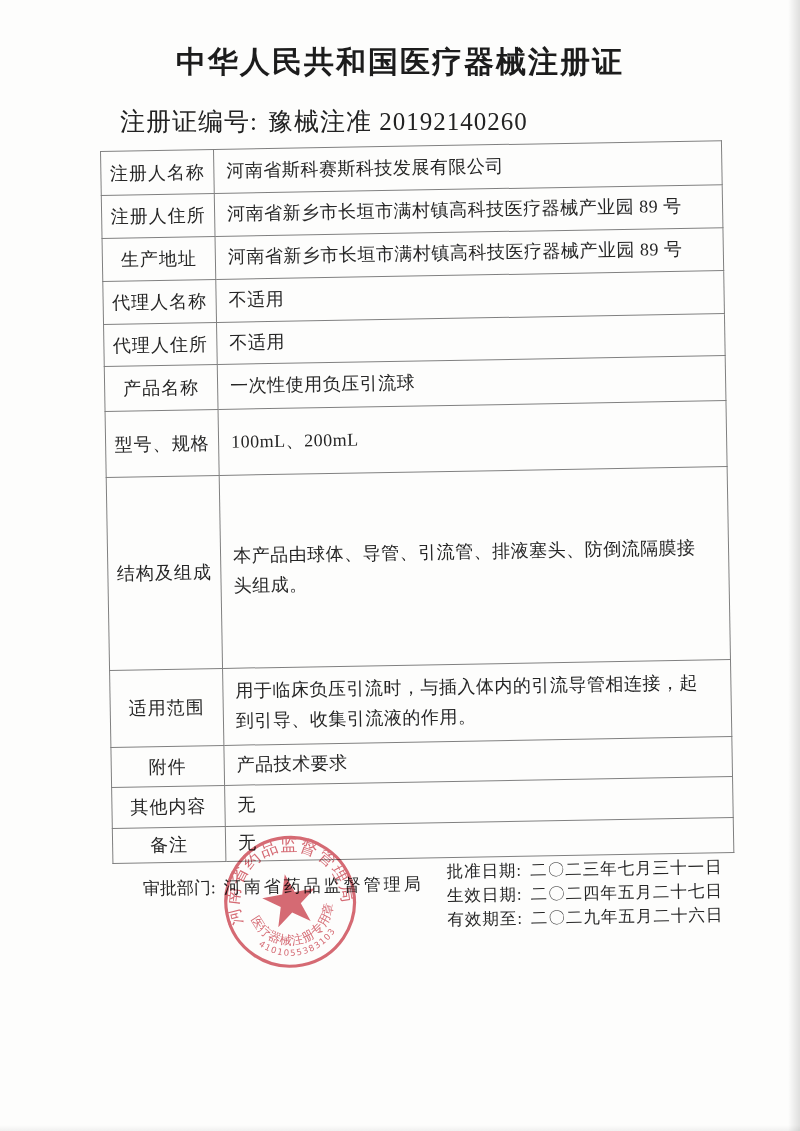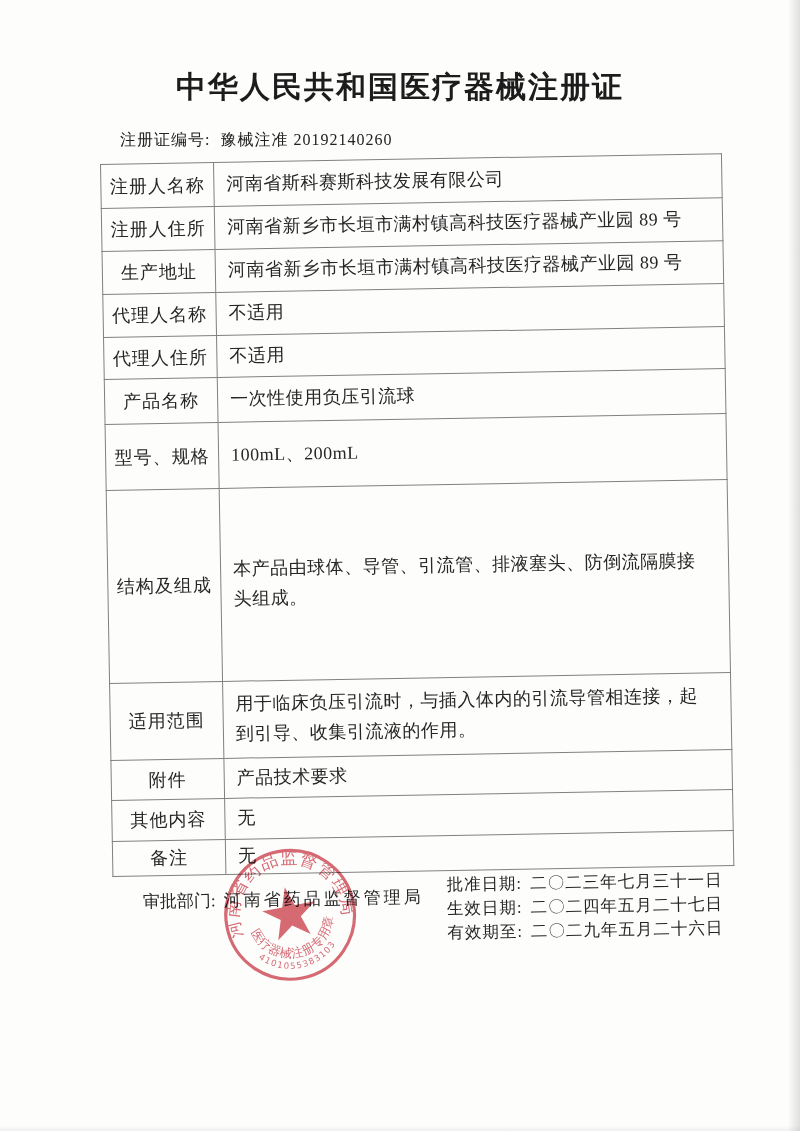--- a/index.html
+++ b/index.html
@@ -14,27 +14,27 @@
   }
   .edge-right{
     position:absolute;right:0;top:0;width:12px;height:100%;
     background:linear-gradient(to right, rgba(0,0,0,0), rgba(0,0,0,0.12));
   }
   .edge-bottom{
     position:absolute;left:0;bottom:0;width:100%;height:6px;
     background:linear-gradient(to bottom, rgba(0,0,0,0), rgba(0,0,0,0.05));
   }
   .title{
-    margin:0;padding:67px 0 0 0;
+    margin:0;padding:42px 0 0 0;
     text-align:center;
     font-size:30px;font-weight:700;letter-spacing:2px;color:#1c1c1c;
   }
   .cert-line{
     margin:22px 0 0 120px;
-    font-size:16px;letter-spacing:1px;color:#222;
+    font-size:25px;letter-spacing:1px;color:#222;
   }
   .cert-line .val{margin-left:10px;}
   .tilt{
     position:relative;
     margin:13px 0 0 100px;
     width:622px;
     transform:rotate(-1deg);
     transform-origin:0 0;
   }
   table.cert-table{

